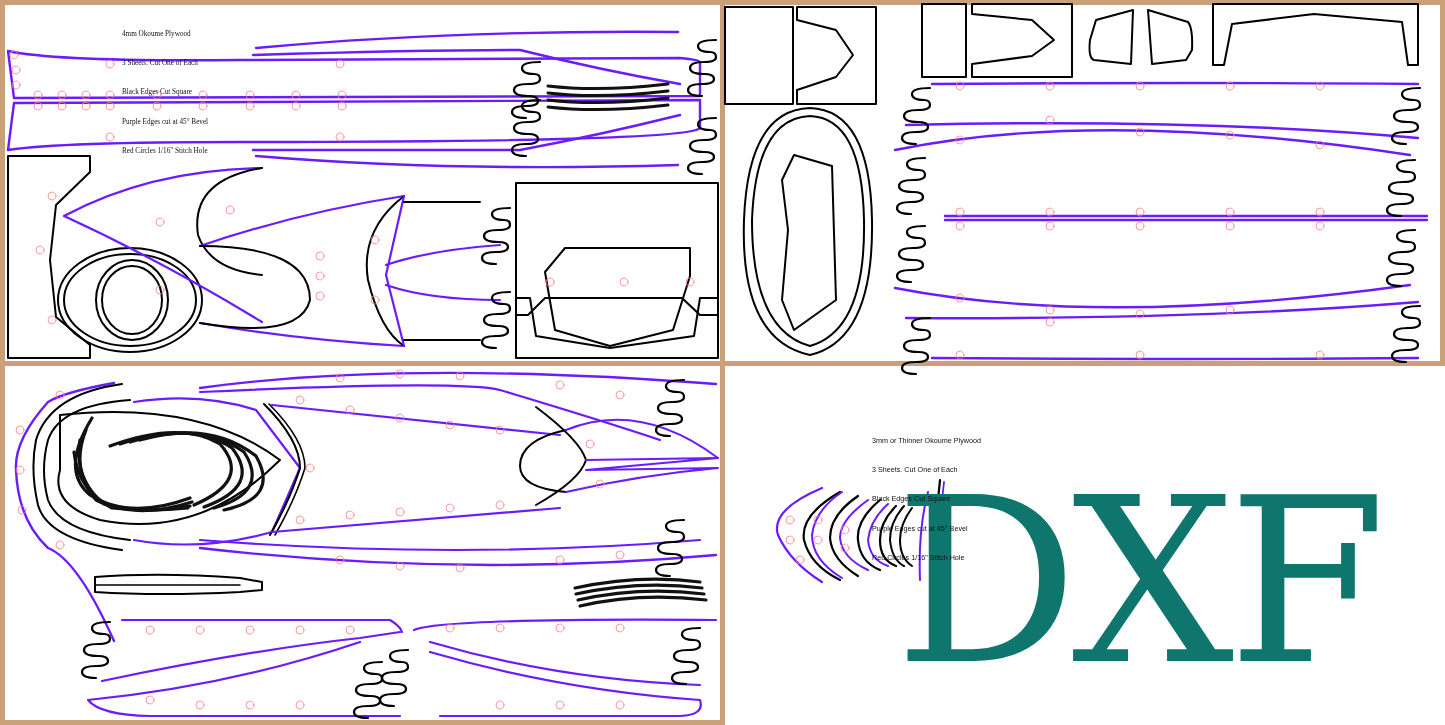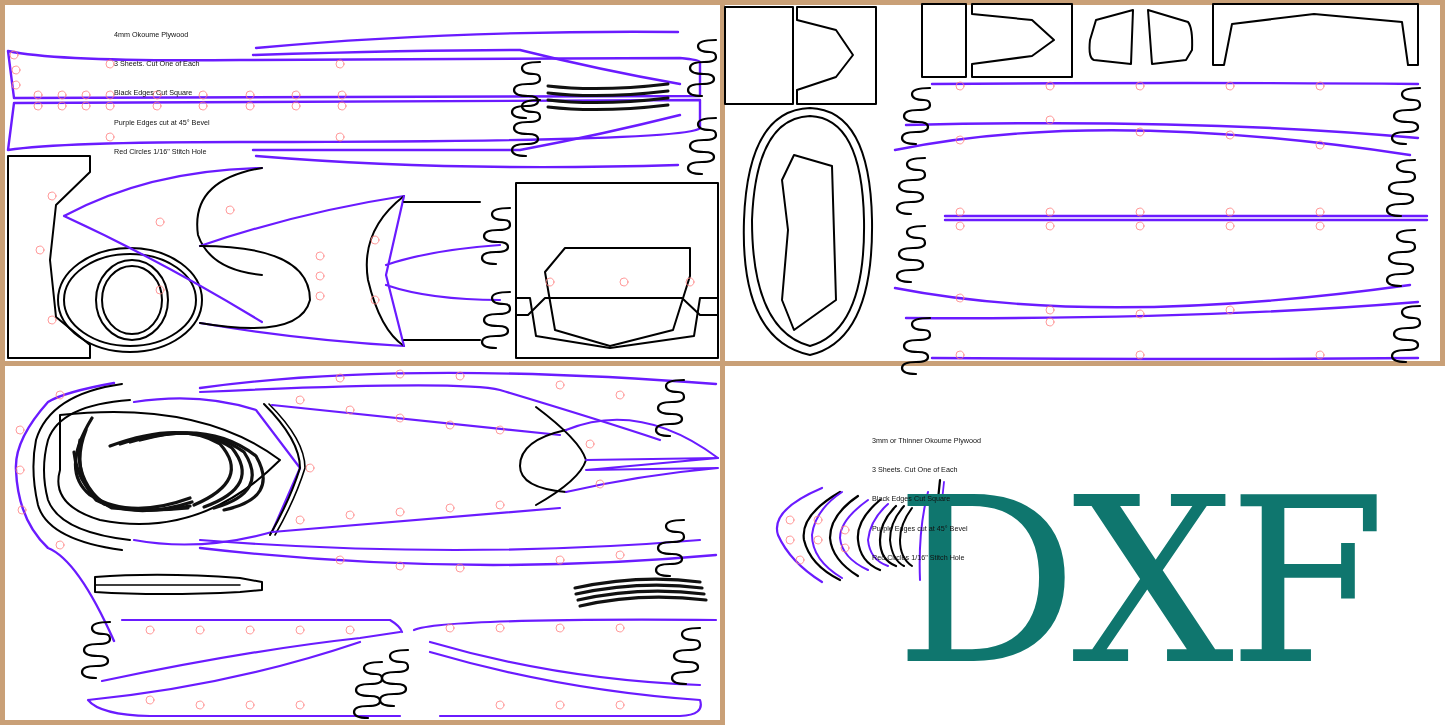--- a/index.html
+++ b/index.html
@@ -326,21 +326,21 @@
       <use href="#hole" x="818" y="520"></use>
         <use href="#hole" x="818" y="540"></use>
         <use href="#hole" x="845" y="530"></use>
         <use href="#hole" x="845" y="548"></use>
     </g>
   </g>
 </svg>
 
 <div class="dxf">DXF</div>
 
-<div class="note" style="left:114px;top:10px;">
+<div class="note" style="left:122px;top:10px;font-family:Liberation Serif, serif;">
   <div>4mm Okoume Plywood</div>
   <div>3 Sheets. Cut One of Each</div>
   <div>Black Edges Cut Square</div>
   <div>Purple Edges cut at 45° Bevel</div>
   <div>Red Circles 1/16" Stitch Hole</div>
 </div>
 <div class="note" style="left:872px;top:416px;">
   <div>3mm or Thinner Okoume Plywood</div>
   <div>3 Sheets. Cut One of Each</div>
   <div>Black Edges Cut Square</div>

